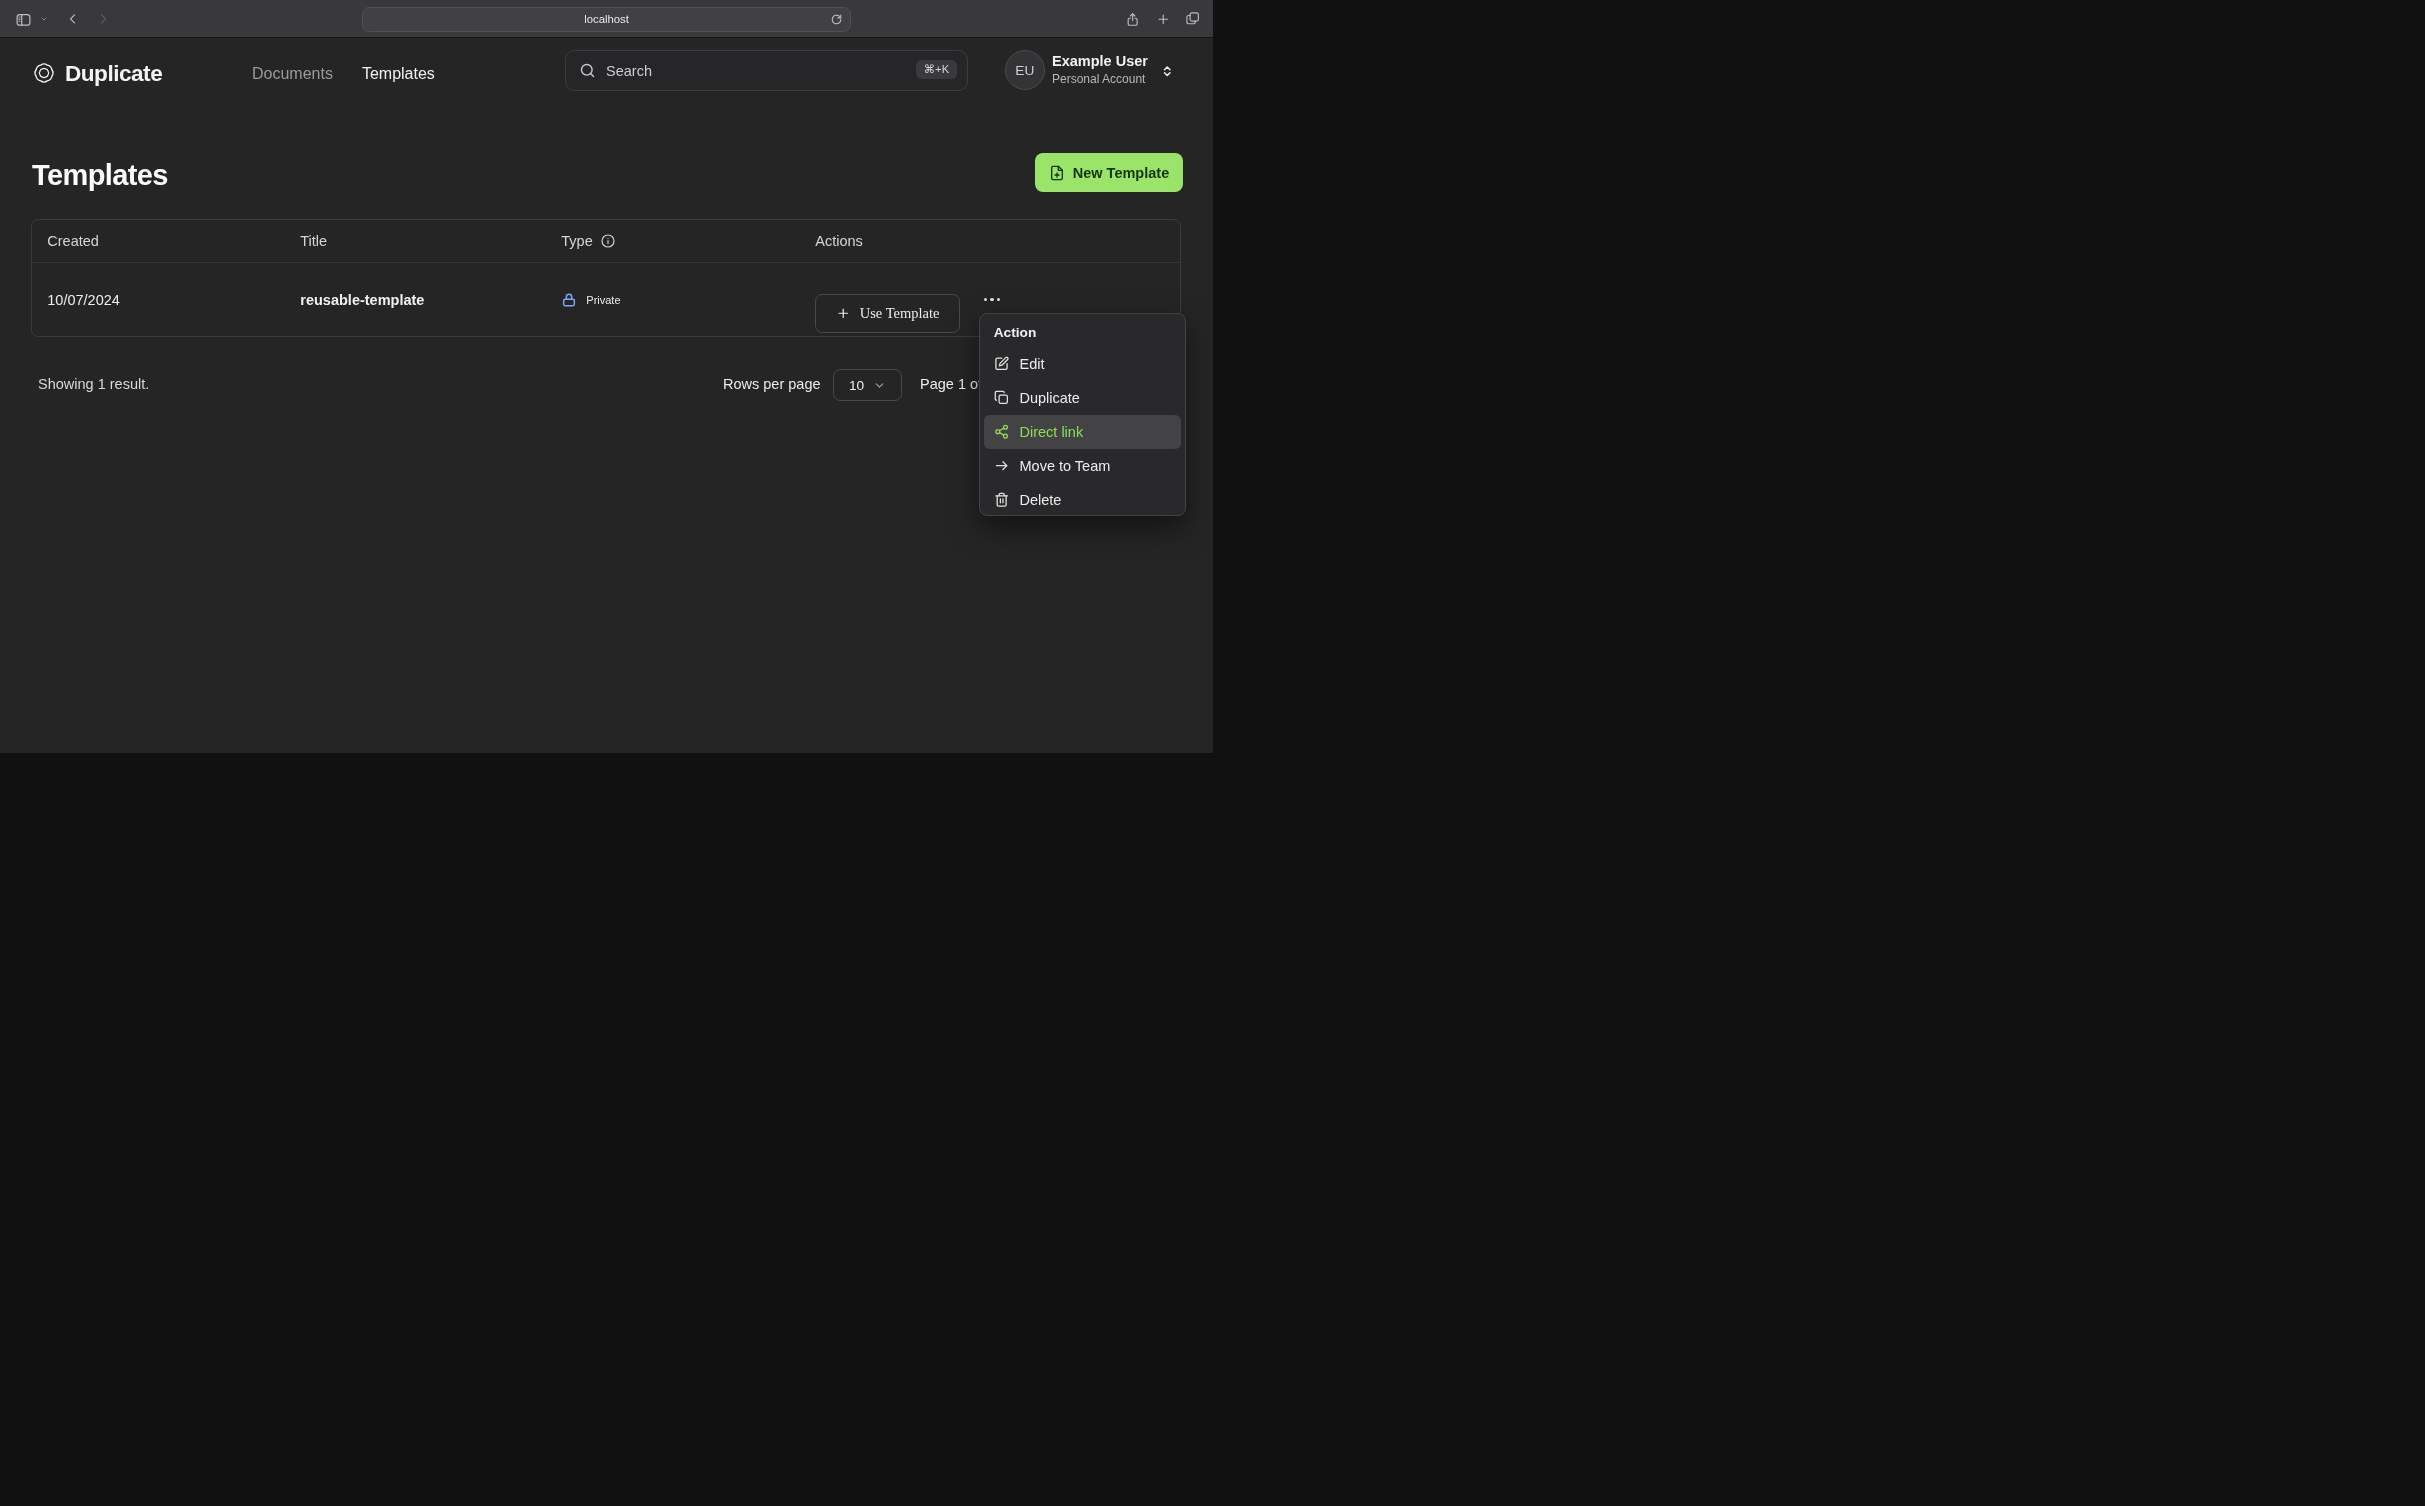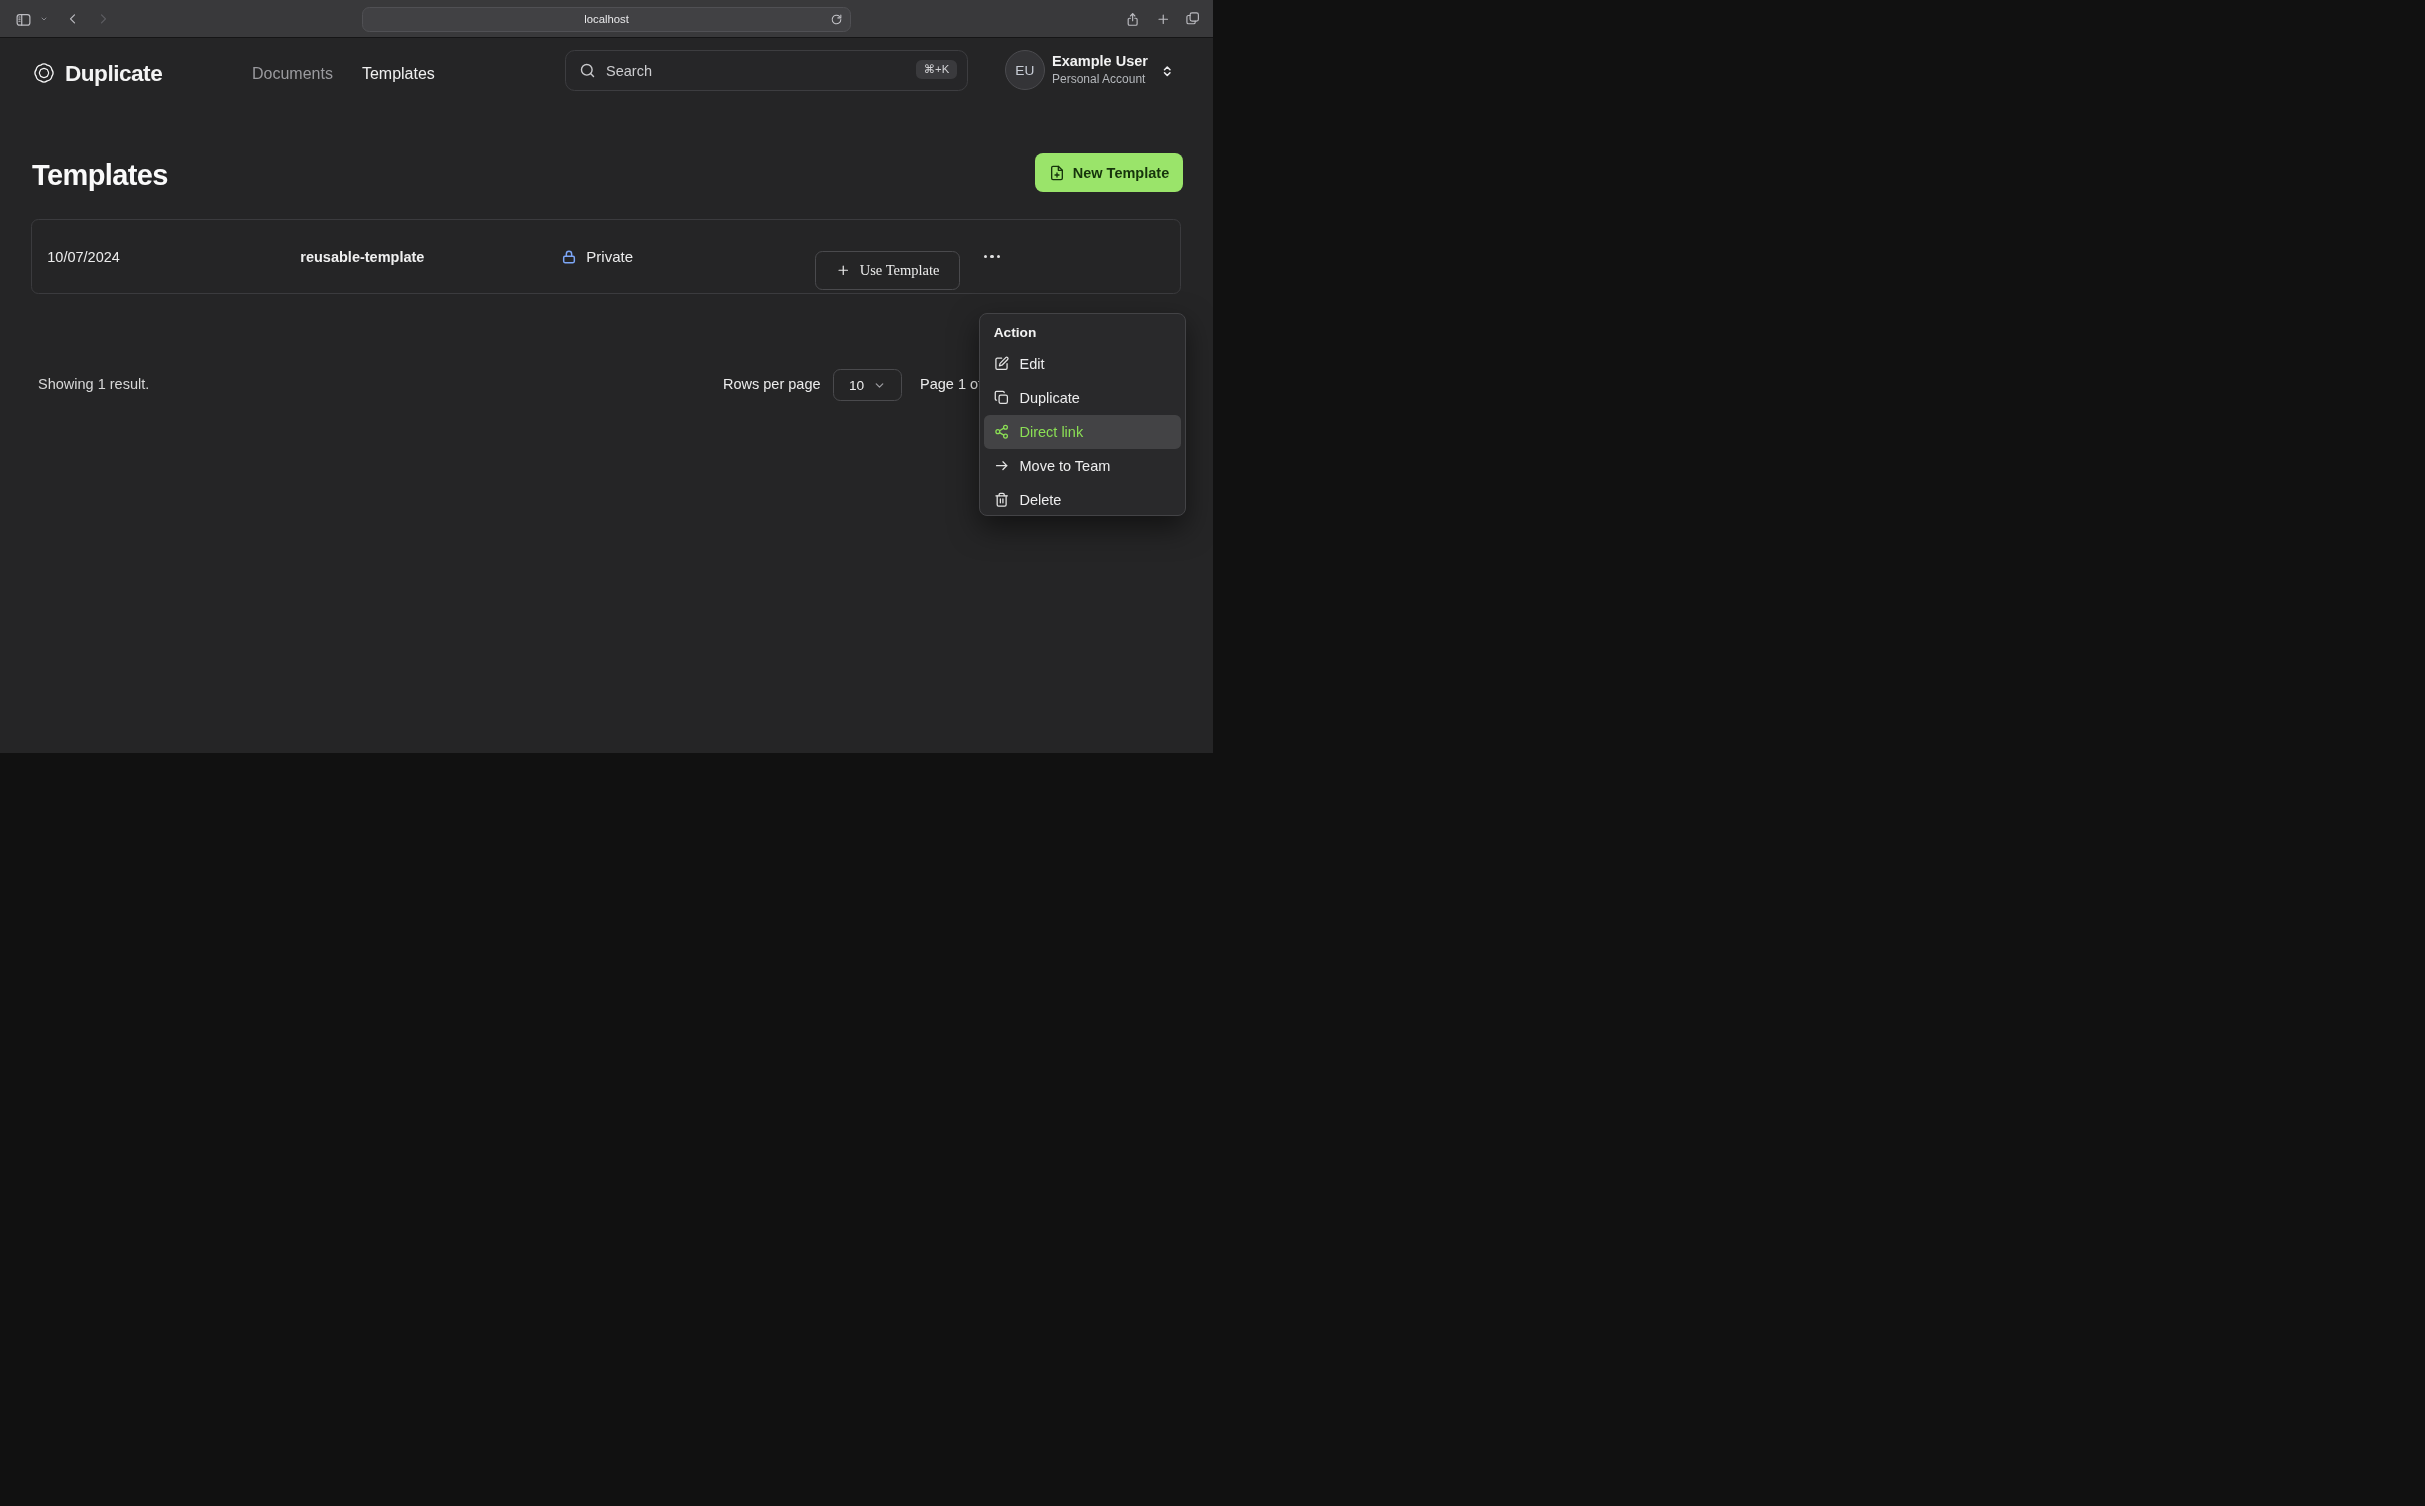--- a/index.html
+++ b/index.html
@@ -50,21 +50,21 @@
   
   .tmpl-table{ position:absolute; left:31px; top:219px; width:1150px; border:0.8px solid #3b3b3e;
     border-radius:7.3px; }
   .tgrid{ display:grid; grid-template-columns:253px 261px 254px 1fr; padding-left:15.3px; align-items:center; }
   .thead{ height:43px; border-bottom:0.8px solid #343437; }
   .th{ font-size:14.5px; font-weight:500; color:#d6d6d8; display:flex; align-items:center; gap:7.3px; }
   .th .info{ color:#cfcfd2; display:flex; }
   .trow{ height:73px; }
   .td-created{ font-size:14.5px; color:#ececec; }
   .td-title{ font-size:14.5px; font-weight:600; color:#f0f0f0; }
-  .td-type{ display:flex; align-items:center; gap:9px; font-size:15px; color:#ececec; }
+  .td-type{ display:flex; align-items:center; gap:9px; font-size:11px; color:#ececec; }
   .td-type .lock{ color:#7da7f8; display:flex; }
   .td-actions{ display:flex; align-items:center; }
   .use-template-btn{ width:145px; height:39px; background:transparent; border:0.8px solid #4a4a4d;
     border-radius:7.3px; color:#ececec; font-size:14.5px; font-weight:500; font-family:Liberation Serif, serif;
     display:flex; align-items:center; justify-content:center; gap:9px; cursor:pointer;margin-top:28px; }
   .row-menu-btn{ margin-left:22px; background:none; border:none; display:flex; gap:2.8px; cursor:pointer;
     padding:4.8px 1.6px; }
   .row-menu-btn i{ width:3.6px; height:3.6px; border-radius:50%; background:#e0e0e0; display:block; }
 
   
@@ -195,20 +195,35 @@
           <path d="M14 2H6a2 2 0 0 0-2 2v16a2 2 0 0 0 2 2h12a2 2 0 0 0 2-2V8z"></path>
           <path d="M14 2v6h6"></path>
           <path d="M12 18v-6"></path>
           <path d="M9 15h6"></path>
         </svg>
     </span>
     <span>New Template</span>
   </button>
 
   <div class="tmpl-table">
+    <div class="tgrid thead">
+      <span class="th">Created</span>
+      <span class="th">Title</span>
+      <span class="th">
+        <span>Type</span>
+        <span class="info">
+          <svg width="16" height="16" viewBox="0 0 24 24" fill="none" stroke="currentColor" stroke-width="1.8" stroke-linecap="round">
+              <circle cx="12" cy="12" r="9"></circle>
+              <path d="M12 16v-4.5"></path>
+              <path d="M12 8h.01"></path>
+            </svg>
+        </span>
+      </span>
+      <span class="th">Actions</span>
+    </div>
 
     <div class="tgrid trow">
       <span class="td-created">10/07/2024</span>
       <span class="td-title">reusable-template</span>
       <span class="td-type">
         <span class="lock">
           <svg width="16" height="16" viewBox="0 0 24 24" fill="none" stroke="currentColor" stroke-width="2.2" stroke-linecap="round" stroke-linejoin="round">
               <rect x="4" y="11" width="16" height="9.5" rx="2"></rect>
               <path d="M8 11V7.5a4 4 0 0 1 8 0V11"></path>
             </svg>

